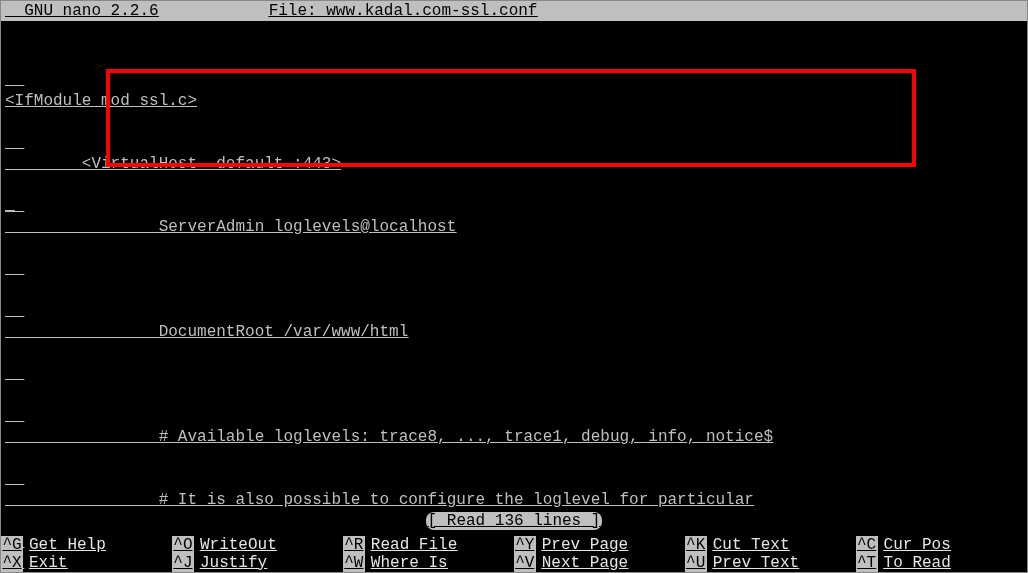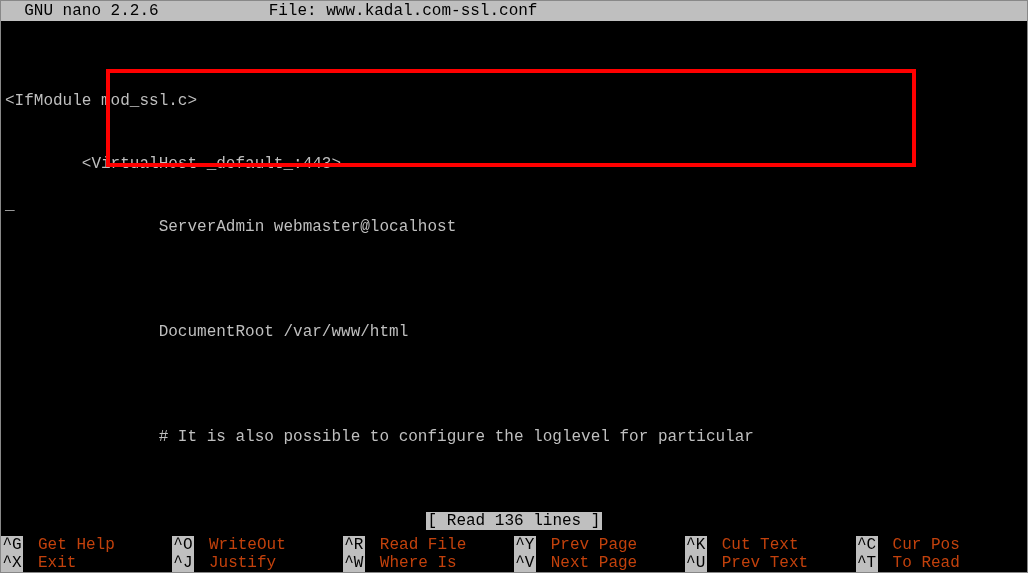--- a/index.html
+++ b/index.html
@@ -1,18 +1,19 @@
 <!DOCTYPE html>
 <html><head>
   <meta charset="utf-8">
   <style>
     * {
       margin: 0;
       padding: 0;
       box-sizing: border-box;
+      text-decoration: underline;
     }
     body {
       background: #000;
       font-family: 'Courier New', monospace;
       font-size: 16px;
       color: #bfbfbf;
       width: 1028px;
       height: 573px;
       overflow: hidden;
       position: relative;
@@ -59,20 +60,21 @@
       bottom: 42px;
       left: 0;
       right: 0;
       text-align: center;
     }
     .status-inner {
       background: #bfbfbf;
       color: #000;
       display: inline-block;
       padding: 0 2px;
+      border-radius: 8px;
     }
     .shortcut-bar {
       position: absolute;
       bottom: 0;
       left: 0;
       right: 0;
       display: flex;
       flex-wrap: wrap;
     }
     .shortcut-row {
@@ -85,22 +87,22 @@
       align-items: center;
     }
     .key {
       background: #bfbfbf;
       color: #000;
       padding: 0 1px;
       min-width: 22px;
       text-align: center;
     }
     .desc {
-      padding-left: 15px;
-      color: #c2410c;
+      padding-left: 6px;
+      color: #e5e5e5;
     }
     .cursor-mark {
       position: absolute;
       left: 4px;
       top: 195px;
       color: #bfbfbf;
     }
   </style>
 </head>
 <body>
@@ -108,24 +110,25 @@
 <div class="title-bar">
   <span class="title-left">  GNU nano 2.2.6</span>
   <span class="title-center">File: www.kadal.com-ssl.conf</span>
 </div>
 
 <div class="red-box"></div>
 
 <div class="editor-area">
   <div class="line">&lt;IfModule mod_ssl.c&gt;</div>
   <div class="line">        &lt;VirtualHost _default_:443&gt;</div>
-  <div class="line">                ServerAdmin webmaster@localhost</div>
+  <div class="line">                ServerAdmin loglevels@localhost</div>
   <div class="line"></div>
   <div class="line">                DocumentRoot /var/www/html</div>
   <div class="line"></div>
+  <div class="line">                # Available loglevels: trace8, ..., trace1, debug, info, notice$</div>
   <div class="line">                # It is also possible to configure the loglevel for particular</div>
   
   
   <div class="line"></div>
   
   
   <div class="line"></div>
   
   
   

